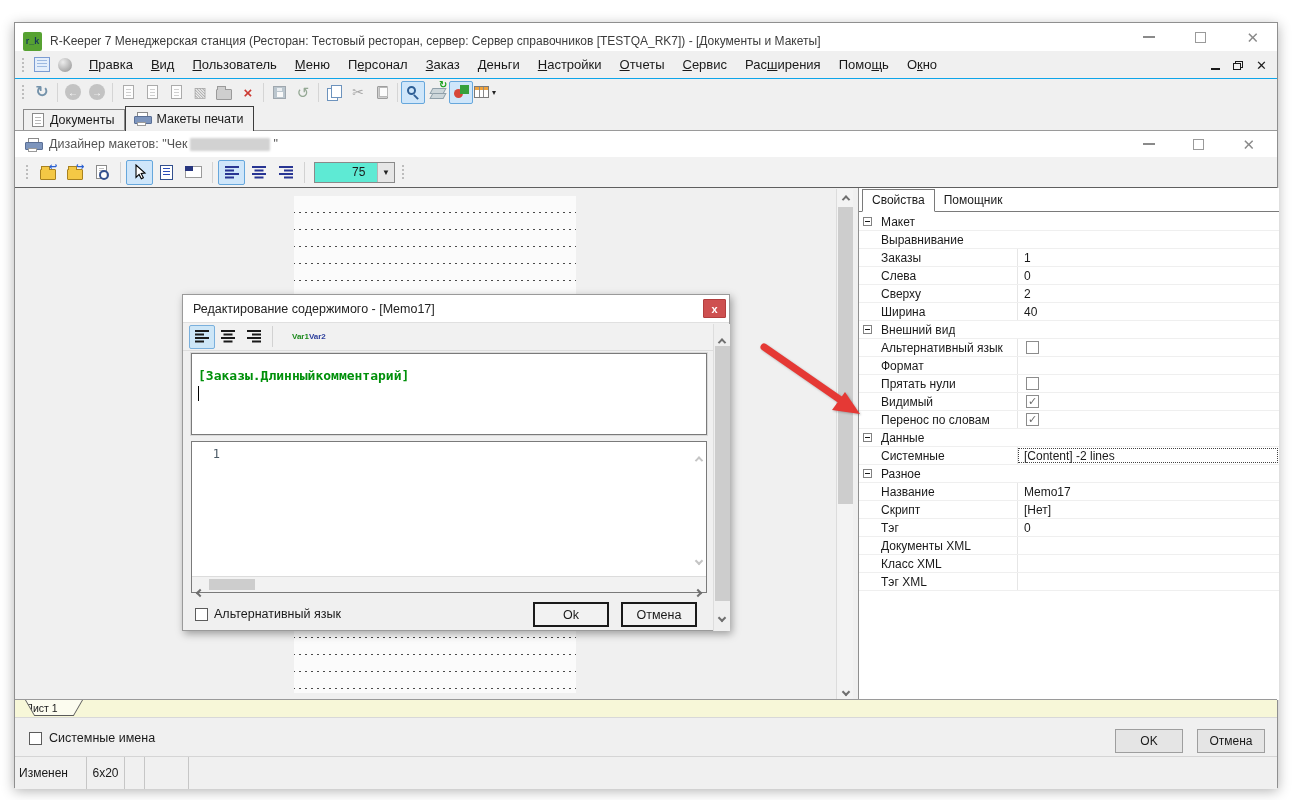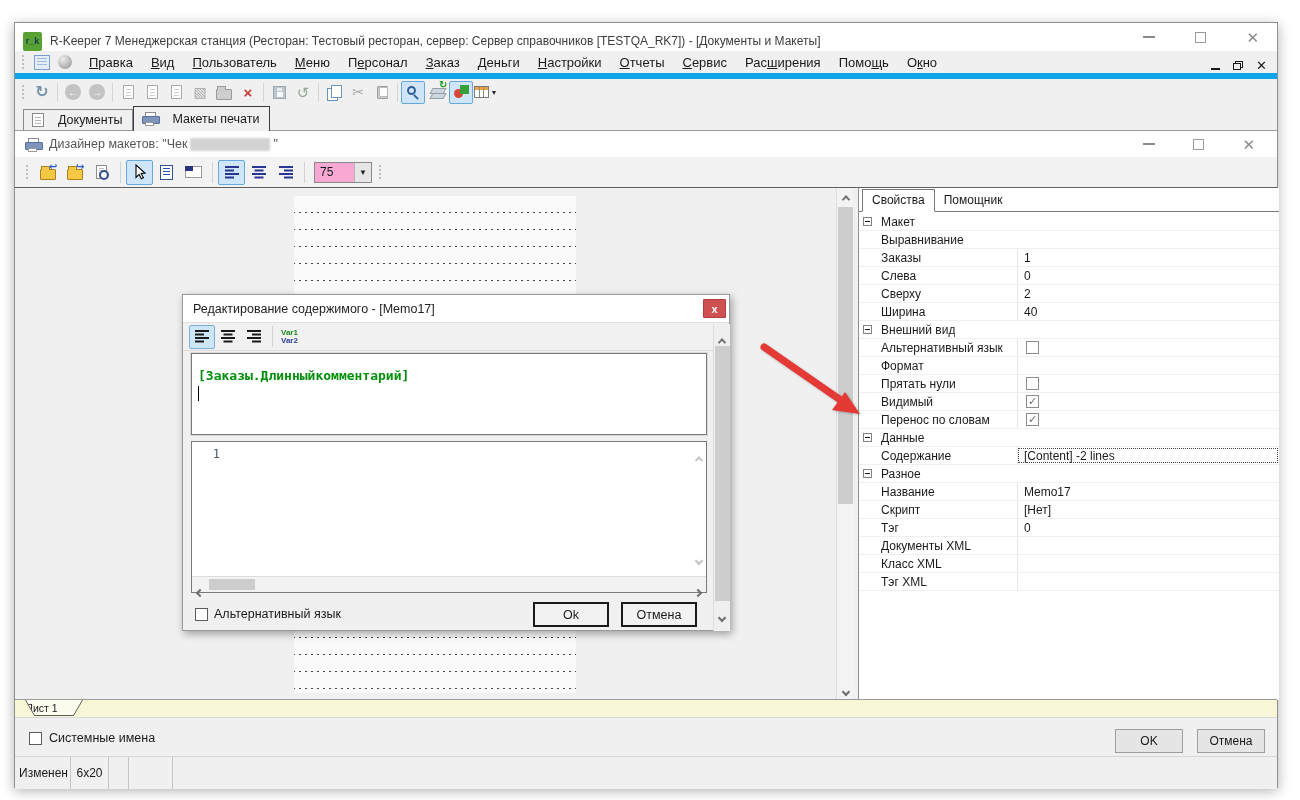--- a/index.html
+++ b/index.html
@@ -9,21 +9,21 @@
   
   .window { position:absolute; left:14px; top:22px; width:1264px; height:766px; background:#fff; border:1px solid #8f8f8f; box-shadow:0 3px 12px rgba(0,0,0,.3); }
   .titlebar { position:absolute; left:0; top:0; width:100%; height:36px; background:#fff; display:flex; align-items:center; padding-left:8px; }
   .appicon { width:19px; height:19px; background:#57a232; border-radius:2px; color:#173a58; font-size:9px; font-weight:bold; display:flex; align-items:center; justify-content:center; letter-spacing:0; }
   .apptitle { margin-left:8px; font-size:12px; color:#3c3c3c; white-space:nowrap; }
   .wctrls { position:absolute; right:18px; top:0; height:28px; display:flex; align-items:center; gap:40px; }
   .wc-min { width:12px; height:2px; background:#8a8a8a; }
   .wc-max { width:11px; height:11px; border:1px solid #9a9a9a; }
   .wc-close { color:#8a8a8a; font-size:15px; line-height:1; }
 
-  .menubar { position:absolute; left:0; top:28px; width:100%; height:28px; background:#f0f0f0; display:flex; align-items:center; border-bottom:6px solid #0ea5e9; }
+  .menubar { position:absolute; left:0; top:28px; width:100%; height:28px; background:#f0f0f0; display:flex; align-items:center; border-bottom:1px solid #0ea5e9; }
   .grip { width:5px; height:18px; margin:0 5px; background-image:radial-gradient(circle,#bdbdbd 1px,transparent 1.3px); background-size:4px 4px; background-position:1px 1px; }
   .ic-winlist { width:16px; height:15px; border:1px solid #7c9cd2; background:#e4eefb; position:relative; margin:0 4px; }
   .ic-winlist::after { content:""; position:absolute; left:2px; top:2px; right:2px; bottom:2px; background:repeating-linear-gradient(#9db9e0 0 1px, transparent 1px 3px); }
   .ic-sphere { width:14px; height:14px; border-radius:50%; background:radial-gradient(circle at 35% 30%, #ececec, #8f8f8f); margin:0 8px 0 4px; }
   #menu-items { display:flex; align-items:center; }
   .menu-item { font-size:13px; padding:4px 9px; white-space:nowrap; }
   .menu-item u { text-decoration:underline; }
   .mdictrls { position:absolute; right:10px; top:0; height:28px; display:flex; align-items:center; gap:13px; }
   .mdi-min { width:9px; height:2px; background:#1a1a1a; margin-top:8px; }
   .mdi-rest { width:10px; height:9px; position:relative; }
@@ -62,21 +62,21 @@
   .ic-layers::before, .ic-layers::after { content:""; position:absolute; left:1px; width:12px; height:4px; background:#cdd6da; border:1px solid #90a0aa; transform:skewX(-28deg); }
   .ic-layers::before { top:2px; } .ic-layers::after { top:7px; }
   .refr { position:absolute; right:-3px; top:-7px; color:#18a01c; font-size:10px; font-weight:bold; }
   .ic-shapes { width:15px; height:14px; position:relative; }
   .ic-shapes::before { content:""; position:absolute; left:0; top:4px; width:9px; height:9px; border-radius:50%; background:#d6473a; }
   .ic-shapes::after { content:""; position:absolute; right:0; top:0; width:9px; height:9px; background:#35a03c; }
   .ic-grid { width:15px; height:12px; border:1px solid #7a7a7a; background-color:#fff; background-image:linear-gradient(to right, transparent 0 4px, #8a8a8a 4px 5px, transparent 5px 8px, #8a8a8a 8px 9px, transparent 9px), linear-gradient(#f0a23c 0 3px, rgba(255,255,255,0) 3px); }
   .dd { font-size:8px; color:#222; margin-left:3px; }
 
   .tabbar { position:absolute; left:0; top:82px; width:100%; height:26px; background:#f0f0f0; display:flex; align-items:flex-end; padding-left:8px; border-bottom:1px solid #9a9a9a; }
-  .dtab { display:flex; align-items:center; gap:14px; font-size:12.5px; padding:3px 10px 4px 8px; height:21px; border:1px solid #8a8a8a; border-bottom:none; background:#f0f0f0; position:relative; }
+  .dtab { display:flex; align-items:center; gap:6px; font-size:12.5px; padding:3px 10px 4px 8px; height:21px; border:1px solid #8a8a8a; border-bottom:none; background:#f0f0f0; position:relative; }
   .dtab.active { height:25px; border:1px solid #3c3c3c; border-bottom:none; margin-bottom:-1px; z-index:2; background:#f0f0f0; }
   .ic-docpage { width:12px; height:14px; background:#fff; border:1px solid #8a8a8a; position:relative; }
   .ic-docpage::after { content:""; position:absolute; left:2px; top:3px; right:2px; bottom:2px; background:repeating-linear-gradient(#b9b9b9 0 1px, transparent 1px 3px); }
   .ic-printer { width:16px; height:13px; position:relative; }
   .ic-printer::before { content:""; position:absolute; left:3px; top:0; width:9px; height:4px; background:#fff; border:1px solid #8a8a8a; }
   .ic-printer::after { content:""; position:absolute; left:0; top:4px; width:16px; height:6px; background:#7d95bd; border:1px solid #5a6f96; border-radius:1px; }
   .ic-printer .pout { position:absolute; left:3px; bottom:-1px; width:9px; height:4px; background:#fff; border:1px solid #9a9a9a; z-index:2; }
 
   
   .d-titlebar { position:absolute; left:0; top:108px; width:100%; height:26px; background:#fff; display:flex; align-items:center; padding-left:10px; }
@@ -88,21 +88,21 @@
   .db { width:27px; height:25px; display:flex; align-items:center; justify-content:center; border:1px solid transparent; border-radius:2px; }
   .db.active { background:#cfe6fa; border-color:#66a7dc; }
   .vsep { width:1px; height:21px; background:#d2d2d2; margin:0 5px; }
   .ic-preview { width:11px; height:14px; background:#fff; border:1px solid #8a8a8a; position:relative; }
   .ic-preview::before { content:""; position:absolute; left:2px; top:2px; width:5px; height:1px; box-shadow:0 2px #c0c0c0, 0 4px #c0c0c0; background:#c0c0c0; }
   .ic-preview::after { content:""; position:absolute; right:-3px; bottom:-2px; width:6px; height:6px; border:2px solid #33508e; border-radius:50%; background:rgba(255,255,255,.7); }
   .ic-memo { width:13px; height:15px; background:#fff; border:1px solid #33508e; position:relative; }
   .ic-memo::after { content:""; position:absolute; left:2px; top:2px; right:2px; bottom:2px; background:repeating-linear-gradient(#2b4db8 0 1px, transparent 1px 3px); }
   .ic-band { width:17px; height:12px; background:#fff; border:1px solid #9a9a9a; position:relative; }
   .ic-band::after { content:""; position:absolute; left:-1px; top:-1px; width:8px; height:5px; background:#27357e; }
-  .zoom-combo { width:58px; height:21px; background:#f9a8d4; border:1px solid #8a8a8a; display:flex; align-items:center; position:relative; margin-left:4px; }
+  .zoom-combo { width:81px; height:21px; background:#5eead4; border:1px solid #8a8a8a; display:flex; align-items:center; position:relative; margin-left:4px;padding-left:32px; }
   .zval { font-size:12px; padding-left:5px; flex:1; }
   .zbtn { width:17px; height:100%; background:#e6e6e6; border-left:1px solid #b5b5b5; display:flex; align-items:center; justify-content:center; font-size:8px; color:#222; }
 
   .d-content { position:absolute; left:0; top:164px; width:100%; height:512px; border-top:1px solid #5f5f5f; }
   .canvas { position:absolute; left:0; top:0; width:843px; height:512px; background:#f0f0f0; overflow:hidden; }
   .page { position:absolute; left:279px; top:8px; width:282px; height:497px; background-color:#fbfbfb; background-image:radial-gradient(circle,#4a4a4a 0.9px, transparent 1.05px); background-size:6px 17px; background-position:3px 8px; }
   .vscroll { position:absolute; width:17px; background:#f3f3f3; border-left:1px solid #dcdcdc; }
   .canvas-scroll { left:821px; top:1px; height:511px; }
   .sb-btn { position:absolute; left:0; width:17px; height:17px; display:flex; align-items:center; justify-content:center; }
   .chev { display:inline-block; width:6px; height:6px; border-right:2px solid #6f6f6f; border-bottom:2px solid #6f6f6f; }
@@ -140,21 +140,21 @@
   .statusbar { position:absolute; left:0; top:733px; width:100%; height:33px; background:#f0f0f0; border-top:1px solid #d5d5d5; display:flex; align-items:stretch; font-size:12px; }
   .scell { border-right:1px solid #c6c6c6; display:flex; align-items:center; padding-left:4px; }
 
   
   .dialog { position:absolute; left:182px; top:294px; width:548px; height:337px; background:#f0f0f0; border:1px solid #9a9a9a; box-shadow:2px 3px 8px rgba(0,0,0,.35); z-index:50; }
   .dlg-title { position:absolute; left:0; top:0; width:100%; height:28px; background:#fff; display:flex; align-items:center; padding-left:10px; font-size:12.5px; color:#222; border-bottom:1px solid #e0e0e0; }
   .dlg-close { position:absolute; right:3px; top:4px; width:23px; height:19px; background:#ce5050; border:1px solid #b23e3e; color:#fff; font-size:11px; font-weight:bold; display:flex; align-items:center; justify-content:center; border-radius:1px; }
   .dlg-toolbar { position:absolute; left:0; top:28px; width:530px; height:28px; background:#f1f1f1; display:flex; align-items:center; padding-left:6px; border-bottom:1px solid #ddd; }
   .dab { width:26px; height:24px; display:flex; align-items:center; justify-content:center; border:1px solid transparent; border-radius:2px; }
   .dab.active { background:#cde6f7; border-color:#7ab0dd; }
-  .varbtn { display:flex; flex-direction:column; margin-left:3px; font-size:8px; font-weight:bold; line-height:8px; }
+  .varbtn { display:flex; flex-direction:row; margin-left:14px; font-size:8px; font-weight:bold; line-height:8px; }
   .v1 { color:#1c8a1c; } .v2 { color:#2c3e9c; }
   .dlg-rich { position:absolute; left:8px; top:58px; width:516px; height:82px; background:#fff; border:1px solid #7a7a7a; box-shadow:0 0 0 1px #d9d9d9; }
   .rich-text { position:absolute; left:6px; top:14px; font-family:"DejaVu Sans Mono","Liberation Mono",monospace; font-weight:bold; font-size:13px; color:#00900a; white-space:pre; }
   .caret { position:absolute; left:6px; top:32px; width:1px; height:15px; background:#000; }
   .dlg-editor { position:absolute; left:8px; top:146px; width:516px; height:152px; background:#fff; border:1px solid #7a7a7a; }
   .lineno { position:absolute; left:6px; top:5px; width:22px; text-align:right; font-family:"DejaVu Sans Mono","Liberation Mono",monospace; font-size:12px; color:#4c5a66; }
   .ed-up { position:absolute; right:4px; top:6px; }
   .ed-down { position:absolute; right:4px; bottom:24px; }
   .hscroll { position:absolute; left:0; bottom:0; width:100%; height:16px; background:#f2f2f2; border-top:1px solid #dcdcdc; }
   .hs-left { position:absolute; left:5px; top:5px; }
@@ -440,21 +440,21 @@
               <span class="plabel">Перенос по словам</span>
               <div class="pval">
                 <div class="pcheck">✓</div>
               </div>
             </div>
             <div class="prow pgroup">
               <div class="pm"></div>
               <span class="plabel">Данные</span>
             </div>
             <div class="prow">
-              <span class="plabel">Содержание</span>
+              <span class="plabel">Системные</span>
               <div class="pval pfocus">[Content] -2 lines</div>
             </div>
             <div class="prow pgroup">
               <div class="pm"></div>
               <span class="plabel">Разное</span>
             </div>
             <div class="prow">
               <span class="plabel">Название</span>
               <div class="pval">Memo17</div>
             </div>
@@ -493,21 +493,21 @@
     <div class="footerband">
       <div class="fb-check">
         <span class="cb"></span>
         <span>Системные имена</span>
       </div>
       <div class="fbtn ok">OK</div>
       <div class="fbtn cancel">Отмена</div>
     </div>
 
     <div class="statusbar" id="status-cells">
-        <div class="scell" style="width: 56px;">Изменен</div>
+        <div class="scell" style="width: 72px;">Изменен</div>
         <div class="scell" style="width: 38px; justify-content: center; padding-left: 0px;">6x20</div>
         <div class="scell" style="width: 20px;"></div>
         <div class="scell" style="width: 44px;"></div>
       </div>
   </div>
 
   <div class="dialog">
     <div class="dlg-title">
       <span>Редактирование содержимого - [Memo17]</span>
     </div>

